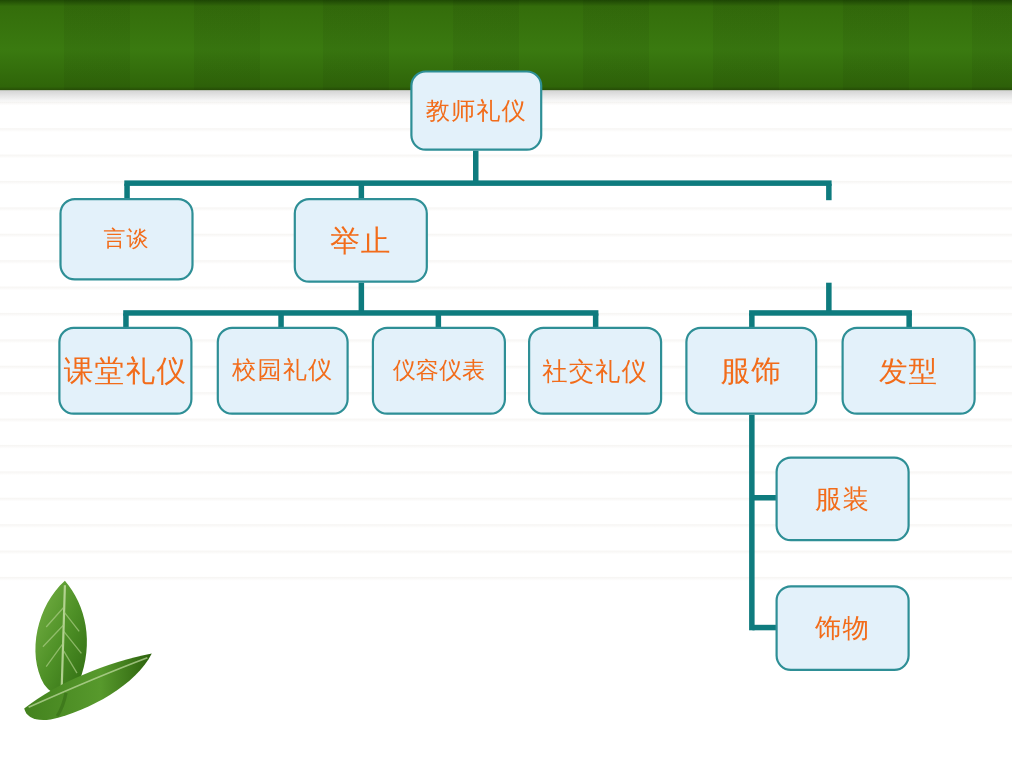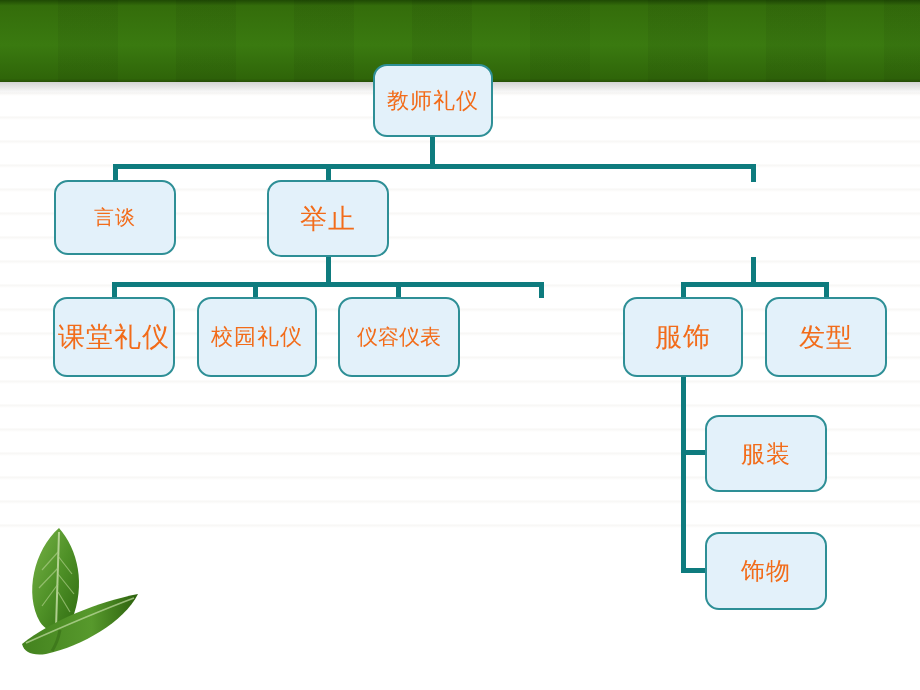--- a/index.html
+++ b/index.html
@@ -81,20 +81,21 @@
 
   <div class="node" style="left:267px;top:180px;width:122px;height:77px;font-size:27px;">举止</div>
 
 
   <div class="node" style="left:53px;top:297px;width:122px;height:80px;font-size:27px;">课堂礼仪</div>
 
   <div class="node" style="left:197px;top:297px;width:120px;height:80px;font-size:22px;">校园礼仪</div>
 
   <div class="node" style="left:338px;top:297px;width:122px;height:80px;font-size:21px;letter-spacing:0;">仪容仪表</div>
 
+  <div class="node" style="left:480px;top:297px;width:122px;height:80px;font-size:23px;">社交礼仪</div>
 
   <div class="node" style="left:623px;top:297px;width:120px;height:80px;font-size:27px;">服饰</div>
 
   <div class="node" style="left:765px;top:297px;width:122px;height:80px;font-size:26px;">发型</div>
 
   <div class="node" style="left:705px;top:532px;width:122px;height:78px;font-size:24px;">饰物</div>
 
   <div class="node" style="left:705px;top:415px;width:122px;height:77px;font-size:24px;">服装</div>
 
   <svg class="leaf-art" viewBox="0 0 190 170" xmlns="http://www.w3.org/2000/svg">

